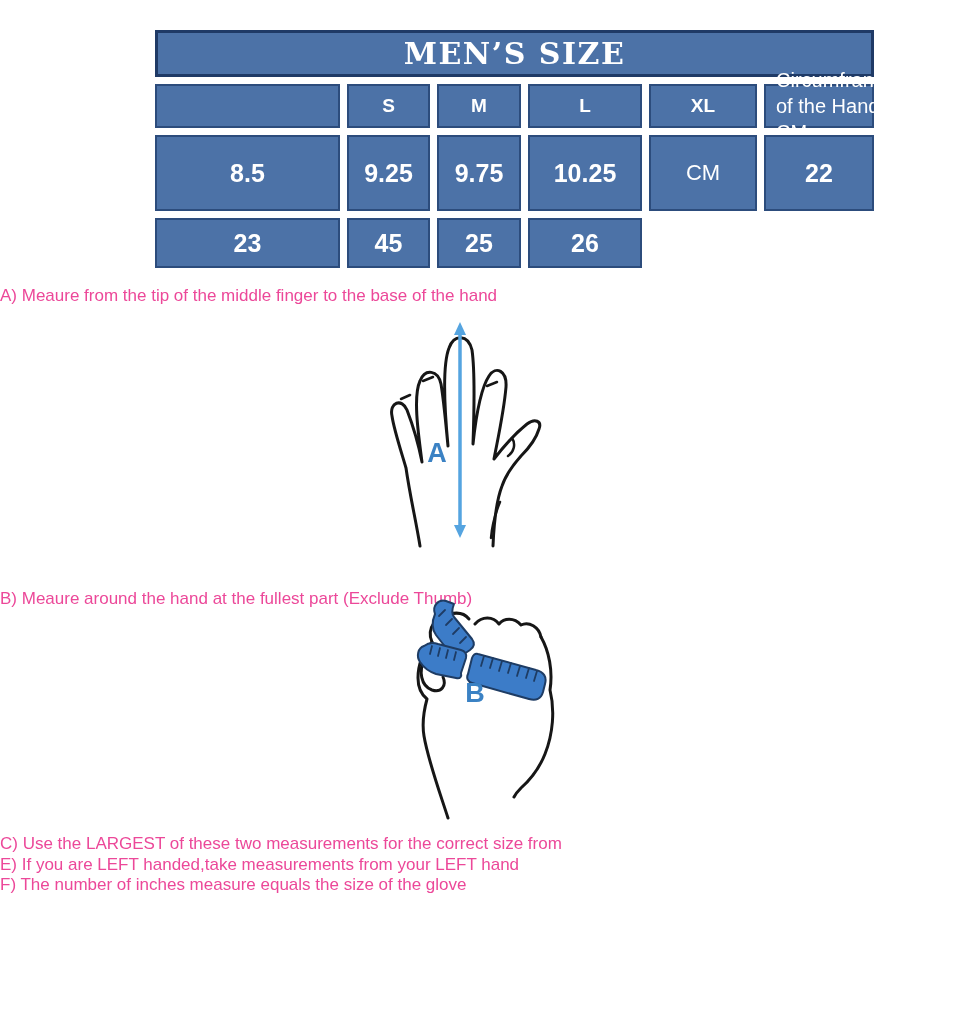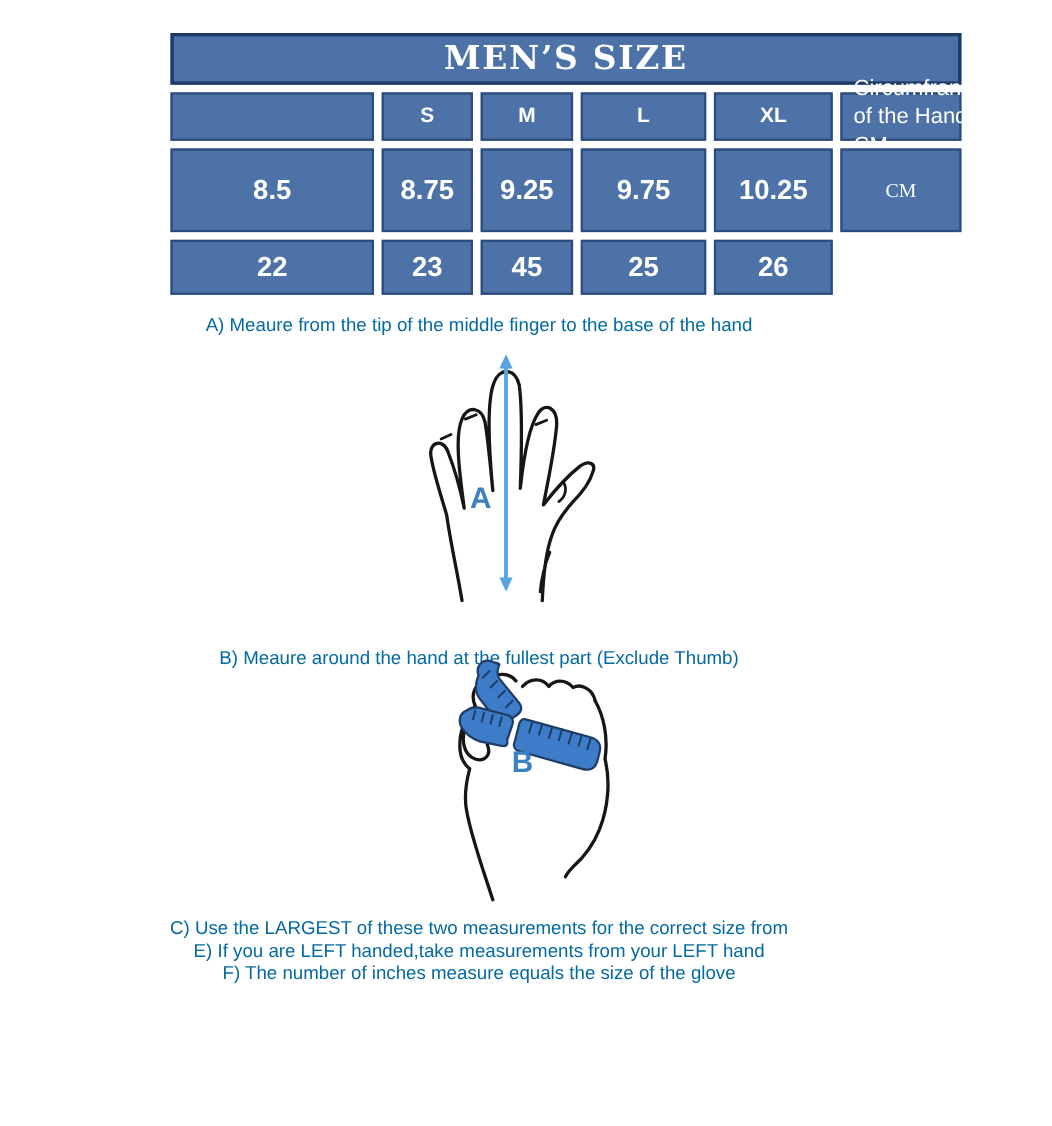--- a/index.html
+++ b/index.html
@@ -22,26 +22,26 @@
   .cell.header{
     grid-column:1 / -1;
     font-family:"DejaVu Serif",serif;font-weight:bold;font-size:30px;
     letter-spacing:1.5px;border-width:3px;border-color:#1F3A66;
   }
   .cell.size{font-weight:bold;font-size:19px;}
   .cell.rowlabel{
     justify-content:flex-start;text-align:left;font-size:20px;
     padding:0 8px 0 10px;line-height:1.3;
   }
-  .cell.rowlabel2{font-size:18px;font-family:Liberation Serif, serif;}
+  .cell.rowlabel2{font-size:22px;}
   .cell.val{font-weight:bold;font-size:25px;}
   
   .note{
-    position:absolute;left:0;width:871px;text-align:center;
-    color:#0369a1;font-size:17px;
+    position:absolute;left:0;width:871px;text-align:left;
+    color:#ec4899;font-size:17px;
   }
   .note-a{top:286px;}
   .note-b{top:561px;margin-top:28px;}
   .notes-cdef{top:834px;line-height:20.5px;}
   
   .fig{position:absolute;}
   .fig-hand{left:378px;top:316px;}
   .fig-fist{left:398px;top:594px;}
   .fig-letter{
     font-family:"Liberation Sans",sans-serif;font-weight:bold;
@@ -57,21 +57,20 @@
     <div class="cell header">MEN’S SIZE</div>
 
     <div class="cell"></div>
     <div class="cell size">S</div>
     <div class="cell size">M</div>
     <div class="cell size">L</div>
     <div class="cell size">XL</div>
 
     <div class="cell rowlabel">Circumfrance of the Hand CM</div>
     <div class="cell val">8.5</div>
-    <div class="cell val">8.75</div>
     <div class="cell val">9.25</div>
     <div class="cell val">9.75</div>
     <div class="cell val">10.25</div>
 
     <div class="cell rowlabel2">CM</div>
     <div class="cell val">22</div>
     <div class="cell val">23</div>
     <div class="cell val">45</div>
     <div class="cell val">25</div>
     <div class="cell val">26</div>

